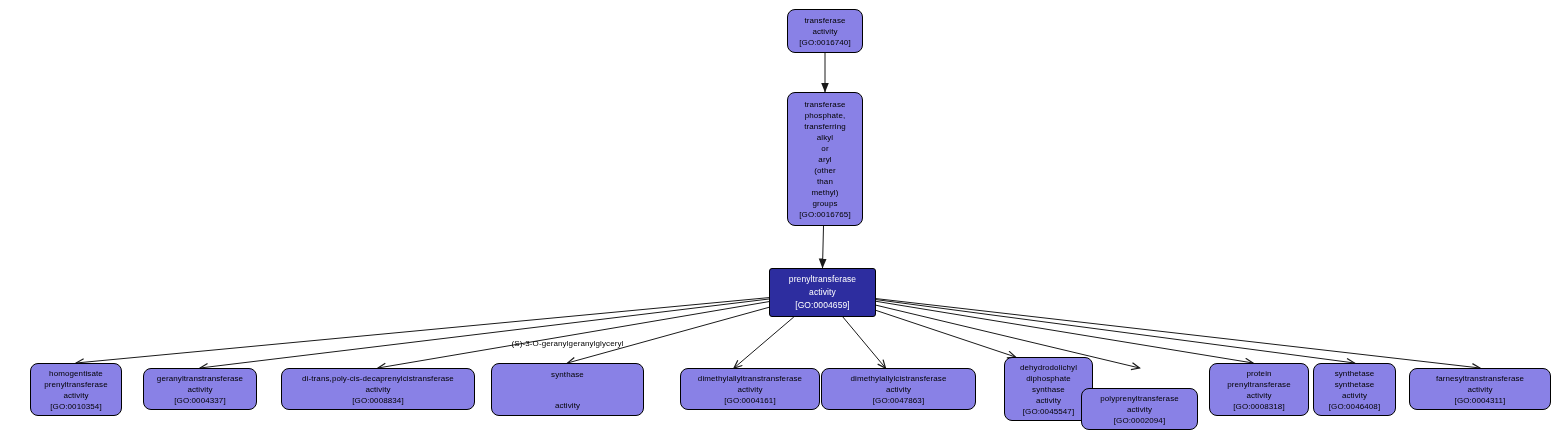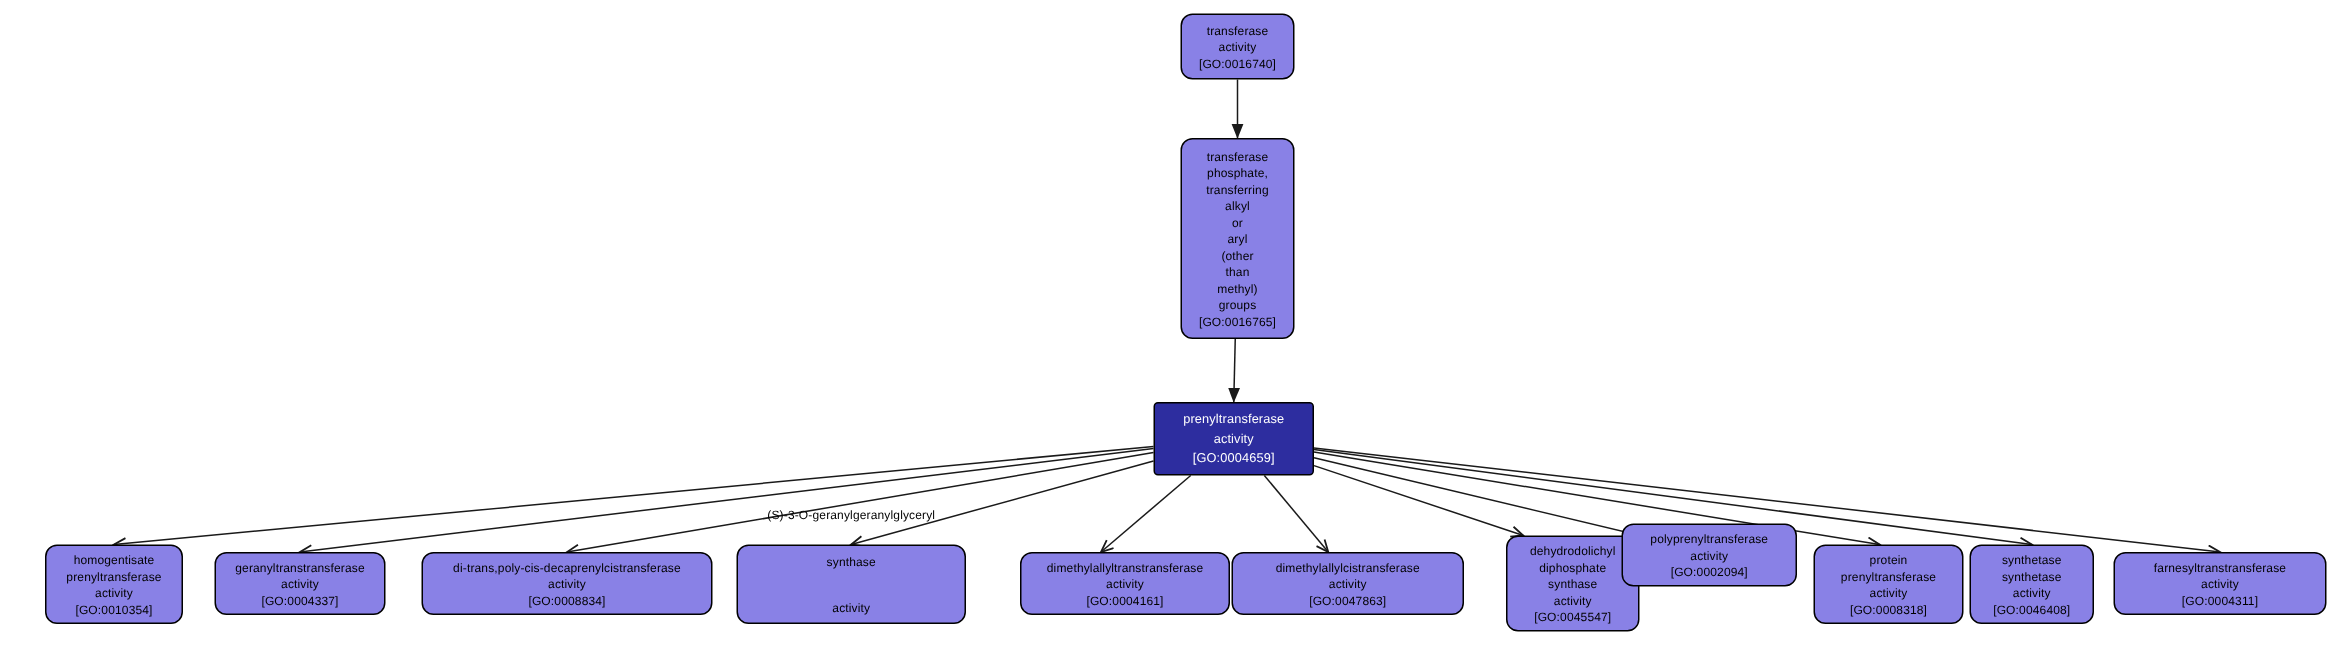--- a/index.html
+++ b/index.html
@@ -125,21 +125,21 @@
       <div class="nl">activity</div>
       <div class="nl">[GO:0047863]</div>
     </div>
     <div class="node" style="left: 1004px; top: 357px; width: 89px; height: 64px;">
       <div class="nl">dehydrodolichyl</div>
       <div class="nl">diphosphate</div>
       <div class="nl">synthase</div>
       <div class="nl">activity</div>
       <div class="nl">[GO:0045547]</div>
     </div>
-    <div class="node" style="left: 1081px; top: 349px; width: 117px; height: 42px;">
+    <div class="node" style="left: 1081px; top: 388px; width: 117px; height: 42px;">
       <div class="nl">polyprenyltransferase</div>
       <div class="nl">activity</div>
       <div class="nl">[GO:0002094]</div>
     </div>
     <div class="node" style="left: 1209px; top: 363px; width: 100px; height: 53px;">
       <div class="nl">protein</div>
       <div class="nl">prenyltransferase</div>
       <div class="nl">activity</div>
       <div class="nl">[GO:0008318]</div>
     </div>

